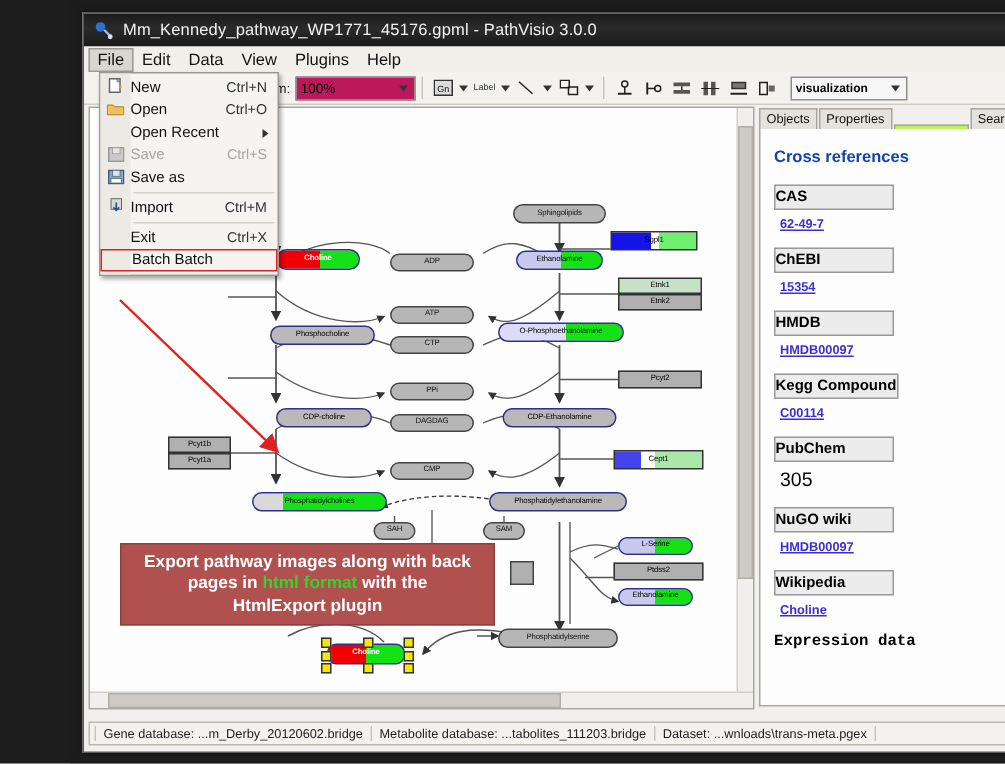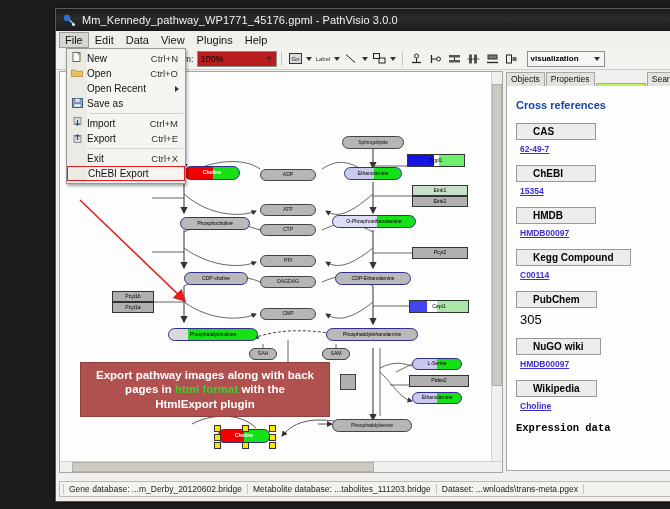--- a/index.html
+++ b/index.html
@@ -28,21 +28,21 @@
   .menubar{position:absolute;left:0;top:22px;width:100%;height:17px;background:#f1efe9;
       border-bottom:1px solid #dcd9d2;display:flex;align-items:center;padding-left:3px;}
   .menu-item{padding:1px 6px;font-size:11px;color:#111;line-height:14px;}
   .menu-item.active{background:#d8d6d0;border:1px solid #9a9a9a;padding:0px 5px;}
 
   
   .toolbar{position:absolute;left:0;top:39px;width:100%;height:21px;background:#f3f2ef;
       border-bottom:1px solid #cfccc6;display:flex;align-items:center;}
   .tb-sep{width:1px;height:15px;background:#c9c6c0;margin:0 4px;}
   .zoom-label{font-size:9px;color:#222;margin-left:112px;margin-right:3px;}
-  .zoom-combo{width:74px;height:14px;border:1px solid #8d8d8d;background:#b91c1c;display:flex;
+  .zoom-combo{width:74px;height:14px;border:1px solid #8d8d8d;background:#be185d;display:flex;
       align-items:center;justify-content:space-between;font-size:9px;padding:0 1px 0 3px;}
   .combo-arrow{width:0;height:0;border-left:3px solid transparent;border-right:3px solid transparent;
       border-top:4px solid #333;margin-right:3px;}
   .vis-combo{width:72px;height:14px;border:1px solid #8d8d8d;background:#f6f6f6;display:flex;
       align-items:center;justify-content:space-between;font-size:8px;padding:0 1px 0 3px;margin-left:6px;font-weight:bold;}
   .tb-btn{display:flex;align-items:center;margin:0 2px;height:16px;}
   .mini-arrow{width:0;height:0;border-left:3px solid transparent;border-right:3px solid transparent;
       border-top:4px solid #333;margin-left:3px;}
   .icon-box{width:15px;height:14px;display:flex;align-items:center;justify-content:center;}
 
@@ -74,21 +74,21 @@
   .tabstrip{position:absolute;left:0;top:0;height:15px;width:100%;display:flex;align-items:flex-end;
       border-bottom:1px solid #a9a6a1;}
   .tab{font-size:8.5px;padding:1px 4px;border:1px solid #a9a6a1;border-bottom:none;background:#e4e2dd;
       margin-right:1px;color:#111;line-height:11px;}
   .tab.sel{background:#bef264;font-weight:bold;position:relative;top:12px;padding-bottom:2px;}
   .panel-body{position:absolute;left:0;top:15px;width:100%;height:385px;background:#fdfdfd;
       border:1px solid #a9a6a1;border-top:none;box-sizing:border-box;overflow:hidden;}
   .panel-inner{position:absolute;left:0;top:0;right:10px;bottom:0;padding:8px 9px;box-sizing:border-box;}
   .cross-title{color:#1146a8;font-weight:bold;font-size:11px;margin:5px 0 12px 0;}
   .xref-head{border:1px solid #999;background:#ececec;font-weight:bold;font-size:10px;
-      padding:2px 16px;margin-bottom:4px;display:inline-block;min-width:80px;box-sizing:border-box;}
+      padding:2px 0;margin-bottom:4px;display:inline-block;min-width:80px;box-sizing:border-box;}
   .xref-link{color:#3b2fd0;text-decoration:underline;font-size:8.5px;font-weight:bold;margin-left:4px;
       display:block;margin-bottom:11px;}
   .xref-plain{color:#000;font-size:13px;margin-left:4px;display:block;margin-bottom:11px;}
   .expr-title{font-weight:bold;font-size:10.5px;margin-top:4px;font-family:Liberation Mono, monospace;}
 
   
   .statusbar{position:absolute;left:3px;bottom:4px;width:646px;height:16px;background:#f3f2ef;
       border:1px solid #bdbab4;display:flex;align-items:center;font-size:8.5px;color:#222;padding-left:3px;
       box-sizing:border-box;}
   .status-seg{padding:0 5px;border-right:1px solid #c8c5bf;white-space:nowrap;}
@@ -470,20 +470,30 @@
         <span class="dd-lbl">Open</span>
         <span class="dd-acc">Ctrl+O</span>
       </div>
 
       <div class="dd-item">
         <span class="dd-ic"></span>
         <span class="dd-lbl">Open Recent</span>
         <span class="dd-sub"></span>
       </div>
 
+      <div class="dd-item disabled">
+        <span class="dd-ic">
+          <svg width="11" height="10" viewBox="0 0 11 10">
+              <rect x="0.5" y="0.5" width="10" height="9" fill="#c9c9c9" stroke="#9a9a9a"></rect>
+              <rect x="3" y="0.5" width="5" height="4" fill="#e4e4e4" stroke="#9a9a9a" stroke-width=".5"></rect>
+            </svg>
+        </span>
+        <span class="dd-lbl">Save</span>
+        <span class="dd-acc">Ctrl+S</span>
+      </div>
 
       <div class="dd-item">
         <span class="dd-ic">
           <svg width="11" height="10" viewBox="0 0 11 10">
               <rect x="0.5" y="0.5" width="10" height="9" fill="#8aa7c8" stroke="#44607f"></rect>
               <rect x="3" y="0.5" width="5" height="4" fill="#e4e4e4" stroke="#44607f" stroke-width=".5"></rect>
               <rect x="2" y="6" width="7" height="3" fill="#fff" stroke="#44607f" stroke-width=".5"></rect>
             </svg>
         </span>
         <span class="dd-lbl">Save as</span>
@@ -496,41 +506,31 @@
         <span class="dd-ic">
           <svg width="11" height="11" viewBox="0 0 11 11">
               <rect x="2" y="0.5" width="7" height="7" fill="#d9d9d9" stroke="#5a5a5a" stroke-width=".6"></rect>
               <path d="M5.5,3 l0,5 M3.6,6.3 l1.9,1.9 l1.9,-1.9" stroke="#2a4f8a" stroke-width="1.1" fill="none"></path>
             </svg>
         </span>
         <span class="dd-lbl">Import</span>
         <span class="dd-acc">Ctrl+M</span>
       </div>
 
-      <div class="dd-item">
-        <span class="dd-ic">
-          <svg width="11" height="11" viewBox="0 0 11 11">
-              <rect x="2" y="3.5" width="7" height="7" fill="#d9d9d9" stroke="#5a5a5a" stroke-width=".6"></rect>
-              <path d="M5.5,8 l0,-5 M3.6,4.7 l1.9,-1.9 l1.9,1.9" stroke="#2a4f8a" stroke-width="1.1" fill="none"></path>
-            </svg>
-        </span>
-        <span class="dd-lbl">Export</span>
-        <span class="dd-acc">Ctrl+E</span>
-      </div>
 
       <div class="dd-sep"></div>
 
 
       <div class="dd-item">
         <span class="dd-ic"></span>
         <span class="dd-lbl">Exit</span>
         <span class="dd-acc">Ctrl+X</span>
       </div>
 
       <div class="dd-item highlight">
         <span class="dd-ic"></span>
-        <span class="dd-lbl">ChEBI Export</span>
+        <span class="dd-lbl">Batch Batch</span>
         <span class="dd-acc"></span>
       </div>
     </div>
 
   </div>
 </div>
 
 </body></html>

